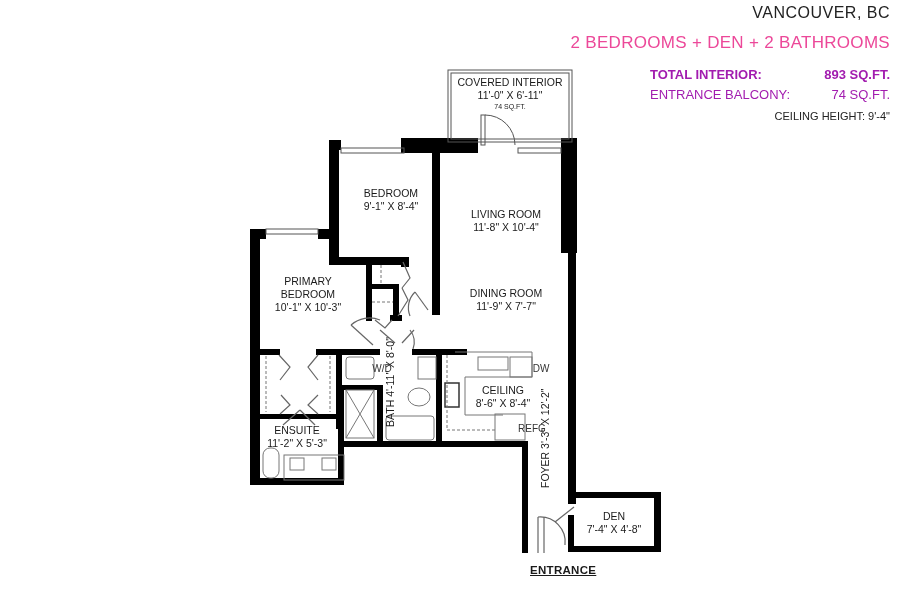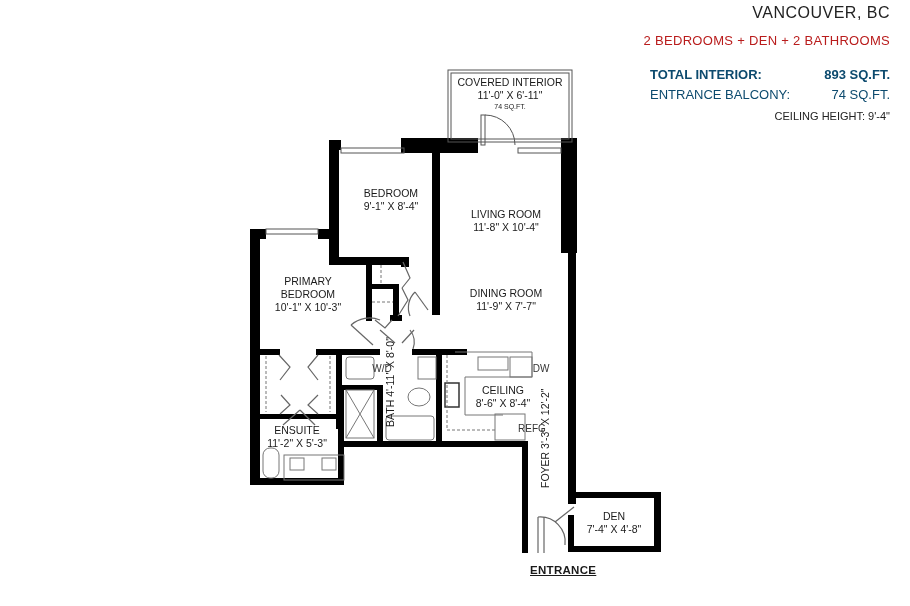--- a/index.html
+++ b/index.html
@@ -1,20 +1,20 @@
 <!DOCTYPE html>
 <html><head>
 <meta charset="utf-8">
 <style>
   html, body { margin: 0; padding: 0; background: #ffffff; }
   body { width: 910px; height: 606px; position: relative; overflow: hidden;
          font-family: "Liberation Sans", "DejaVu Sans", sans-serif; color: #1a1a1a; }
   .city { position: absolute; top: 4px; right: 20px; font-size: 16px; letter-spacing: 0.5px; color: #222; }
-  .subtitle { position: absolute; top: 33px; right: 20px; font-size: 13px; letter-spacing: 0.3px; color: #b91c1c; }
-  .area-row { position: absolute; right: 20px; width: 240px; display: flex; justify-content: space-between; font-size: 13px; color: #0c4a6e; }
+  .subtitle { position: absolute; top: 33px; right: 20px; font-size: 17px; letter-spacing: 0.3px; color: #ec4899; }
+  .area-row { position: absolute; right: 20px; width: 240px; display: flex; justify-content: space-between; font-size: 13px; color: #a21caf; }
   .area-row.bold { font-weight: bold; }
   .ceiling { position: absolute; top: 110px; right: 20px; font-size: 11px; color: #222; }
   svg.plan { position: absolute; left: 0; top: 0; }
   .lbl { position: absolute; text-align: center; font-size: 10.5px; line-height: 13px; color: #1a1a1a; white-space: nowrap; transform: translateX(-50%); }
   .lbl .dim { display: block; }
   .small { font-size: 7px; line-height: 9px; }
   .appl { position: absolute; font-size: 10px; color: #333; transform: translate(-50%,-50%); padding-left: 44px; }
   .vert { position: absolute; font-size: 10.5px; line-height: 13px; white-space: nowrap; transform-origin: left top; transform: rotate(-90deg); text-align: center; }
   .entrance { position: absolute; left: 518px; top: 564px; font-size: 11.5px; font-weight: bold; text-decoration: underline; letter-spacing: 0.3px; padding-left: 12px; }
 </style>

